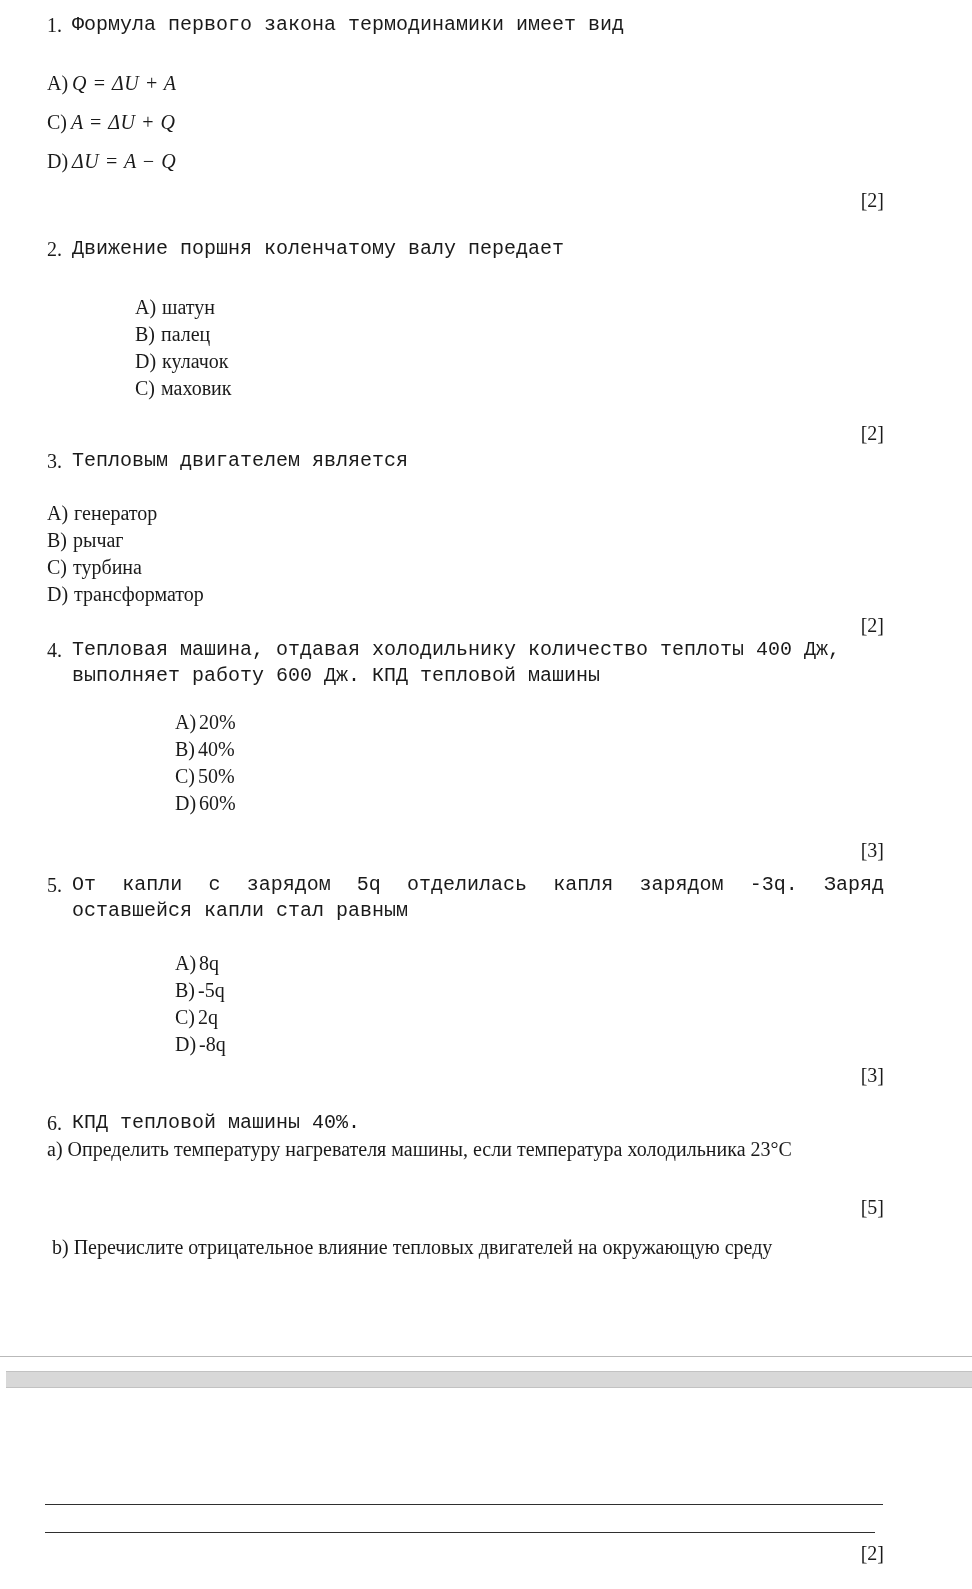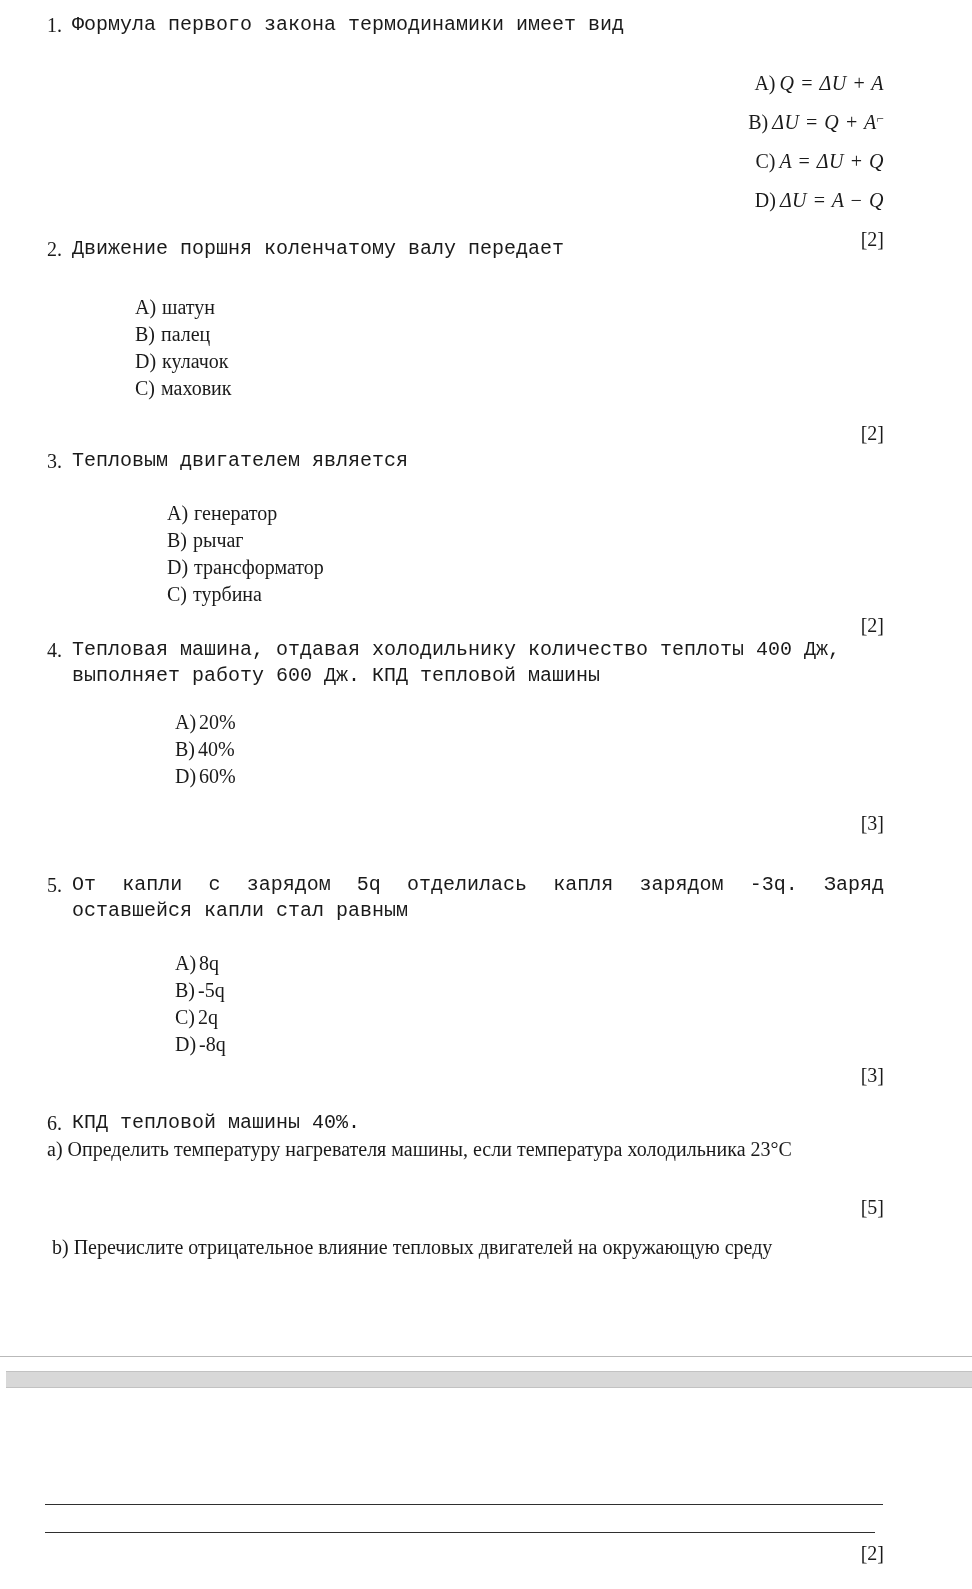--- a/index.html
+++ b/index.html
@@ -21,29 +21,29 @@
   .opt { line-height:27px; white-space:nowrap; }
   .opts-math .opt { line-height:36px; }
   .opt-label { margin-right:6px; }
   .opts-math .opt-label { margin-right:4px; }
   .opts-tight .opt-label { margin-right:3px; }
   .opt-formula { font-style:italic; letter-spacing:0.5px; }
   .artifact { font-size:13px; vertical-align:6px; color:#333; }
   .score { text-align:right; line-height:1.3; }
 
   #q1 { top:12px; }
-  #q1 .opts { margin-top:24px;text-align:right; }
+  #q1 .opts { margin-top:24px; }
   #q1 .score { margin-top:8px; }
 
   #q2 { top:236px; }
   #q2 .opts { margin-left:88px; margin-top:32px; }
   #q2 .score { margin-top:18px; }
 
   #q3 { top:448px; }
-  #q3 .opts { margin-left:120px; margin-top:26px; }
+  #q3 .opts { margin-top:26px; }
   #q3 .score { margin-top:4px; }
 
   #q4 { top:637px; }
   #q4 .opts { margin-left:128px; margin-top:20px; }
   #q4 .score { margin-top:20px; }
 
   #q5 { top:872px; }
   #q5 .opts { margin-left:128px; }
   #q5 .score { margin-top:4px; }
 
@@ -75,23 +75,20 @@
   <section class="q" id="q1">
     <div class="q-title">
       <span class="q-num">1.</span>
       <span class="q-text">Формула первого закона термодинамики имеет вид</span>
     </div>
     <div class="opts opts-math">
       <div class="opt">
         <span class="opt-label">A)</span><span class="opt-formula">Q = ΔU + A</span><span class="artifact"></span>
       </div>
       <div class="opt">
-        <span class="opt-label">B)</span><span class="opt-formula">ΔU = Q + A</span><span class="artifact">⌐</span>
-      </div>
-      <div class="opt">
         <span class="opt-label">C)</span><span class="opt-formula">A = ΔU + Q</span><span class="artifact"></span>
       </div>
       <div class="opt">
         <span class="opt-label">D)</span><span class="opt-formula">ΔU = A − Q</span><span class="artifact"></span>
       </div>
     </div>
     <div class="score">[2]</div>
   </section>
 
   <section class="q" id="q2">
@@ -122,40 +119,43 @@
       <span class="q-text">Тепловым двигателем является</span>
     </div>
     <div class="opts">
       <div class="opt">
         <span class="opt-label">A)</span><span>генератор</span>
       </div>
       <div class="opt">
         <span class="opt-label">B)</span><span>рычаг</span>
       </div>
       <div class="opt">
+        <span class="opt-label">C)</span><span>турбина</span>
+      </div>
+      <div class="opt">
         <span class="opt-label">D)</span><span>трансформатор</span>
-      </div>
-      <div class="opt">
-        <span class="opt-label">C)</span><span>турбина</span>
       </div>
     </div>
     <div class="score">[2]</div>
   </section>
 
   <section class="q" id="q4">
     <div class="q-title">
       <span class="q-num">4.</span>
       <span class="q-text">Тепловая машина, отдавая холодильнику количество теплоты 400 Дж, выполняет работу 600 Дж. КПД тепловой машины</span>
     </div>
     <div class="opts opts-tight">
       <div class="opt">
         <span class="opt-label">A)</span><span>20%</span>
       </div>
       <div class="opt">
         <span class="opt-label">B)</span><span>40%</span>
+      </div>
+      <div class="opt">
+        <span class="opt-label">C)</span><span>50%</span>
       </div>
       <div class="opt">
         <span class="opt-label">D)</span><span>60%</span>
       </div>
     </div>
     <div class="score">[3]</div>
   </section>
 
   <section class="q" id="q5">
     <div class="q-title">

